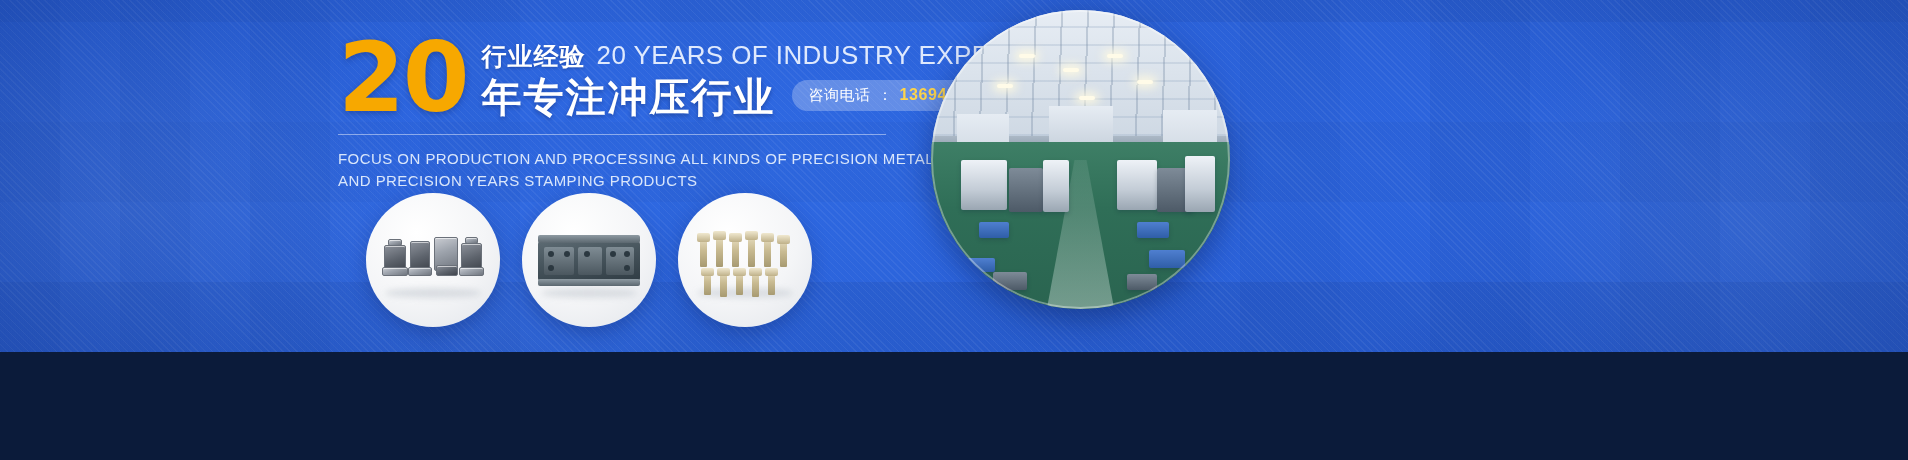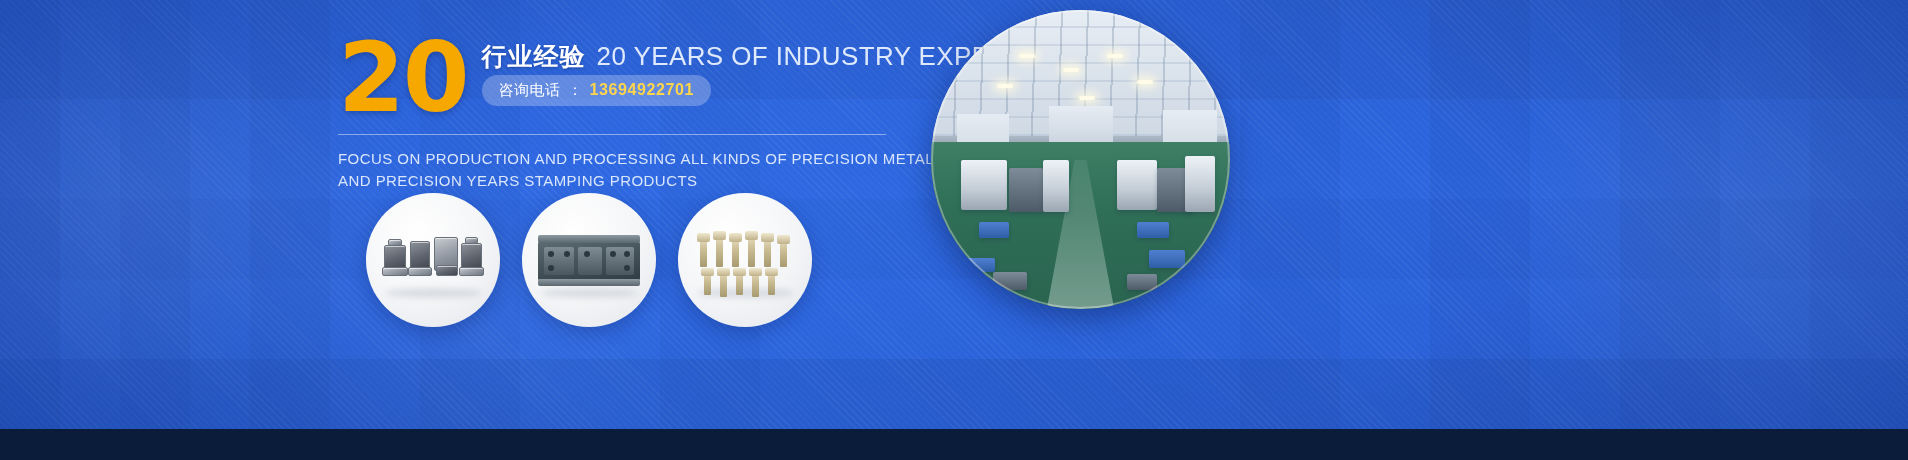--- a/index.html
+++ b/index.html
@@ -6,21 +6,21 @@
   html, body {
     margin: 0;
     padding: 0;
     background: #0b1b3a;
   }
   * { box-sizing: border-box; }
 
   .banner {
     position: relative;
     width: 1908px;
-    height: 429px;
+    height: 352px;
     overflow: hidden;
     font-family: "Liberation Sans", "DejaVu Sans", sans-serif;
     background: #2f6be0;
     user-select: none;
   }
 
   
   .bg-photo {
     position: absolute;
     inset: 0;
@@ -107,21 +107,21 @@
     letter-spacing: -2px;
     font-family: "DejaVu Sans", "Liberation Sans", sans-serif;
     text-shadow: 0 2px 6px rgba(10,30,90,0.35);
     margin-top: 2px;
   }
 
   .headline-right { padding-top: 6px; }
 
   .line1 {
     display: flex;
-    align-items: center;
+    align-items: flex-start;
     gap: 11px;
     white-space: nowrap;
   }
   .line1-cn {
     color: #ffffff;
     font-size: 25px;
     font-weight: 700;
     letter-spacing: 1px;
     text-shadow: 0 1px 3px rgba(10,30,90,0.4);
   }
@@ -345,20 +345,21 @@
     <div class="headline">
       <div class="big-num">20</div>
 
       <div class="headline-right">
         <div class="line1">
           <span class="line1-cn">行业经验</span>
           <span class="line1-en">20 YEARS OF INDUSTRY EXPERIENCE</span>
         </div>
 
         <div class="line2">
+          <span class="line2-cn">年专注冲压行业</span>
 
           <span class="phone-badge">
             <span class="phone-label">咨询电话</span>
             <span class="phone-sep">：</span>
             <span class="phone-number">13694922701</span>
           </span>
         </div>
       </div>
     </div>
 

